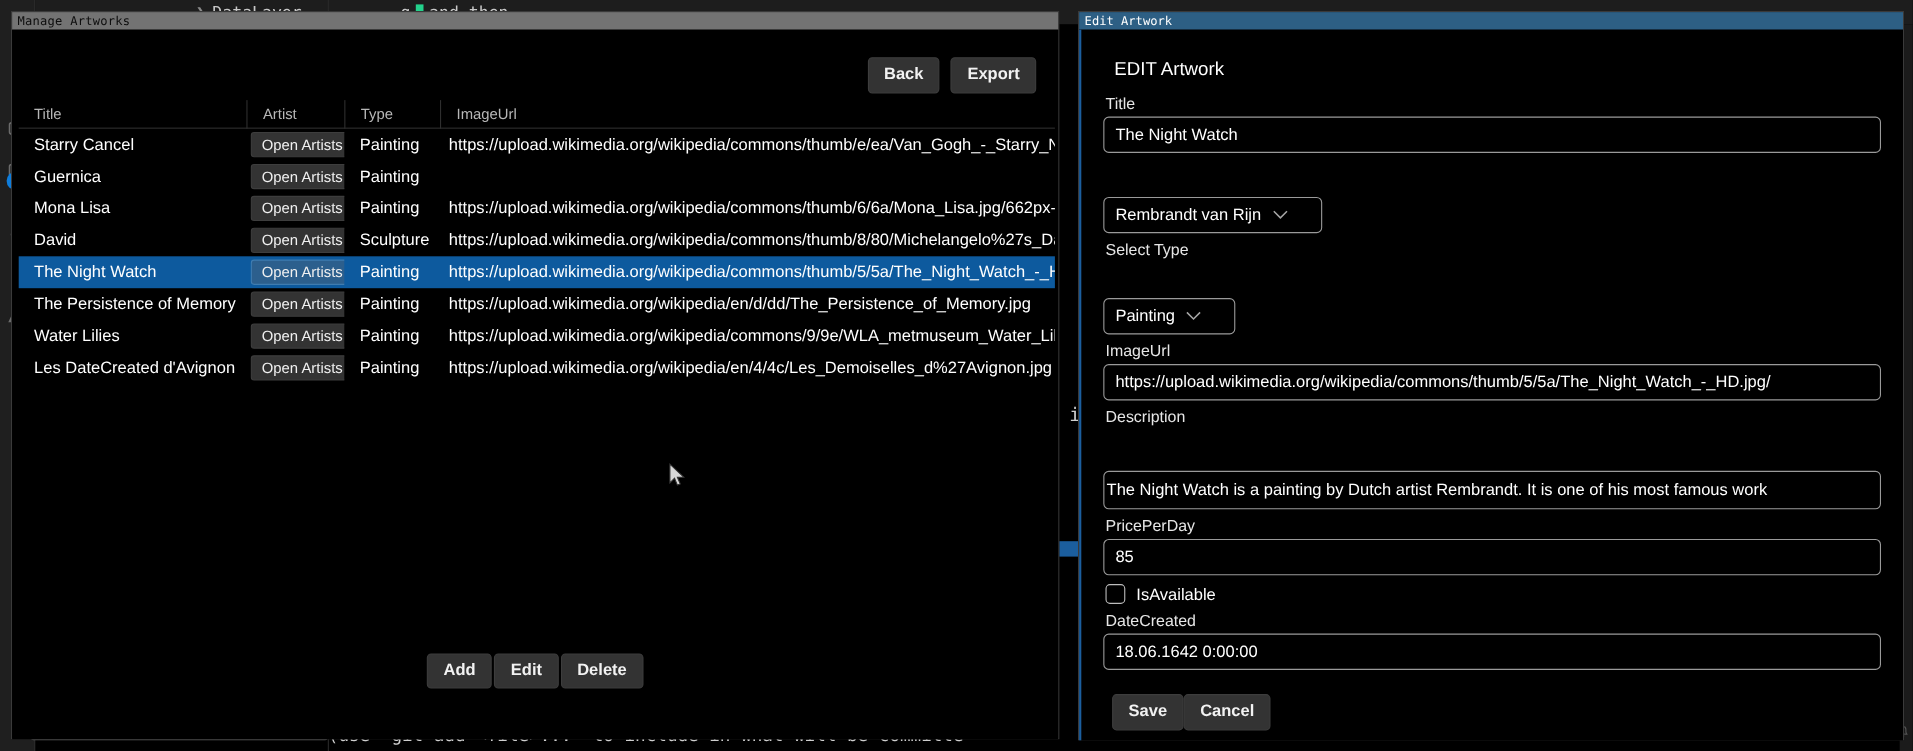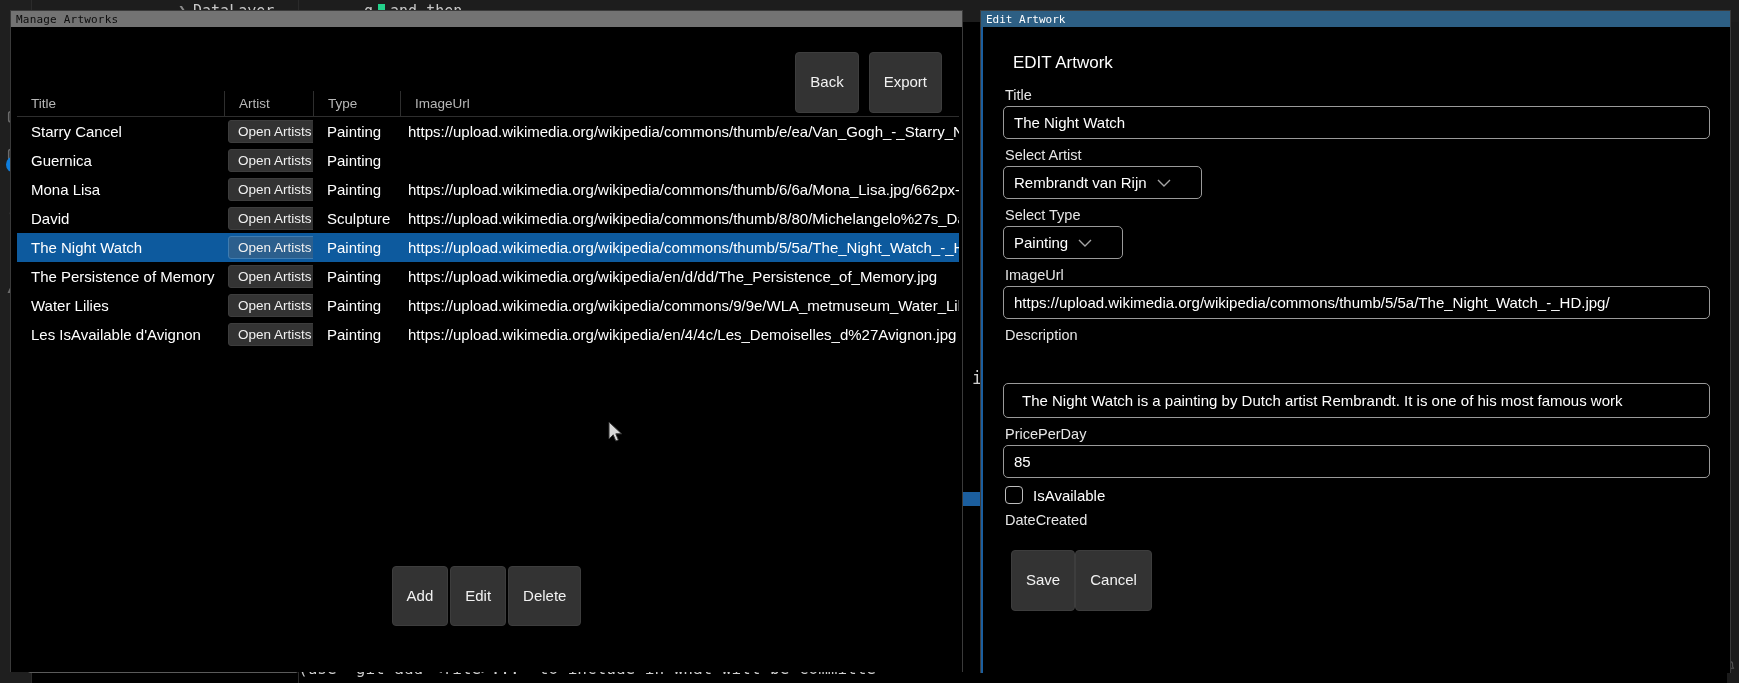--- a/index.html
+++ b/index.html
@@ -68,21 +68,21 @@
     display:flex; align-items:center; padding-left:5px; letter-spacing:.2px;
   }
   .mw-body { position:relative; height:645px; background:#000; }
 
   .top-actions {
     position:absolute; right:20px; top:25px; display:flex; gap:10px;
   }
   .btn {
     background:#333; color:#f2f2f2; border:1px solid #3d3d3d; border-radius:4px;
     font-family:"Liberation Sans", sans-serif; font-size:15px;
-    padding:21px 14px; cursor:pointer; line-height:1.1;
+    padding:7px 14px; cursor:pointer; line-height:1.1;font-weight:bold;
   }
 
   
   .tbl { position:absolute; left:6px; top:64px; width:942px; }
   .tbl-head {
     display:flex; height:26px; align-items:center;
     color:#b7b7b7; font-size:13.5px;
     border-bottom:1px solid #2e2e2e;
   }
   .tbl-head .c { padding-left:14px; height:26px; display:flex; align-items:center; }
@@ -124,22 +124,22 @@
   .edit-body { padding:26px 20px 10px 20px; background:#000; height:646px;
                border-left:2px solid #1b5e9e; }
   .edit-heading { color:#fff; font-size:17px; padding-left:10px; margin-bottom:14px; }
   .fld-label { color:#e6e6e6; font-size:14.5px; margin:0 0 3px 2px; }
   .fld-input {
     width:100%; background:#000; color:#fff; border:1px solid #9a9a9a; border-radius:5px;
     font-family:"Liberation Sans", sans-serif; font-size:15px;
     padding:7px 10px; outline:none; display:block; margin-bottom:8px;
     white-space:nowrap; overflow:hidden; text-overflow:clip;
   }
-  .fld-input.tall { padding:8px 18px;margin-top:40px; }
-  .sel-wrap { display:inline-flex; align-items:center; margin-bottom:8px; }
+  .fld-input.tall { padding:8px 2px;margin-top:40px; }
+  .sel-wrap { display:inline-flex; align-items:center; margin-bottom:8px;margin-top:32px; }
   .fld-select {
     background:#000; color:#fff; border:1px solid #9a9a9a; border-radius:5px;
     font-size:15px; padding:7px 30px 7px 10px; position:relative; cursor:pointer;
     display:inline-flex; align-items:center;
   }
   .chev-dn { margin-left:10px; opacity:.8; }
   .chk-row { display:flex; align-items:center; gap:10px; margin:6px 0 8px 2px; }
   .chk-box { width:18px; height:18px; border:1px solid #bdbdbd; border-radius:4px; background:#000; cursor:pointer; }
   .chk-lbl { color:#fff; font-size:15px; }
   .edit-footer { display:flex; margin-top:22px; padding-left:8px; }
@@ -276,21 +276,21 @@
             </div>
             <div class="tbl-row">
               <div class="cell c-title">Water Lilies</div>
               <div class="cell cell-artist">
                 <span class="open-artists">Open Artists</span>
               </div>
               <div class="cell c-type">Painting</div>
               <div class="cell c-url">https://upload.wikimedia.org/wikipedia/commons/9/9e/WLA_metmuseum_Water_Lilies_b</div>
             </div>
             <div class="tbl-row">
-              <div class="cell c-title">Les IsAvailable d'Avignon</div>
+              <div class="cell c-title">Les DateCreated d'Avignon</div>
               <div class="cell cell-artist">
                 <span class="open-artists">Open Artists</span>
               </div>
               <div class="cell c-type">Painting</div>
               <div class="cell c-url">https://upload.wikimedia.org/wikipedia/en/4/4c/Les_Demoiselles_d%27Avignon.jpg</div>
             </div>
           </div>
       </div>
 
       <div class="bottom-actions">
@@ -302,21 +302,20 @@
   </div>
 
   <div class="win-edit">
     <div class="win-title-blue">Edit Artwork</div>
     <div class="edit-body">
       <div class="edit-heading">EDIT Artwork</div>
 
       <div class="fld-label">Title</div>
       <input class="fld-input" value="The Night Watch" style="">
 
-      <div class="fld-label">Select Artist</div>
       <div class="sel-wrap">
         <div class="fld-select">
           <span>Rembrandt van Rijn</span>
           <span class="chev-dn">
             <svg width="14" height="9" viewBox="0 0 14 9" fill="none" stroke="#cfcfcf" stroke-width="1.4">
                 <path d="M1 1l6 6 6-6"></path>
               </svg>
           </span>
         </div>
       </div>
@@ -341,20 +340,21 @@
 
       <div class="fld-label">PricePerDay</div>
       <input class="fld-input" value="85" style="">
 
       <div class="chk-row">
         <div class="chk-box"></div>
         <div class="chk-lbl">IsAvailable</div>
       </div>
 
       <div class="fld-label">DateCreated</div>
+      <input class="fld-input" value="18.06.1642 0:00:00" style="">
 
       <div class="edit-footer">
         <button class="btn">Save</button>
         <button class="btn">Cancel</button>
       </div>
     </div>
   </div>
 
   <span class="cursor">
     <svg width="15" height="22" viewBox="0 0 15 22">

